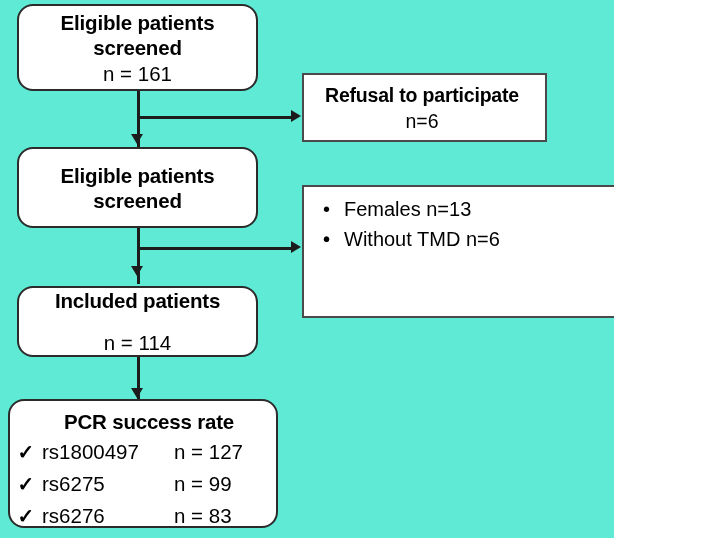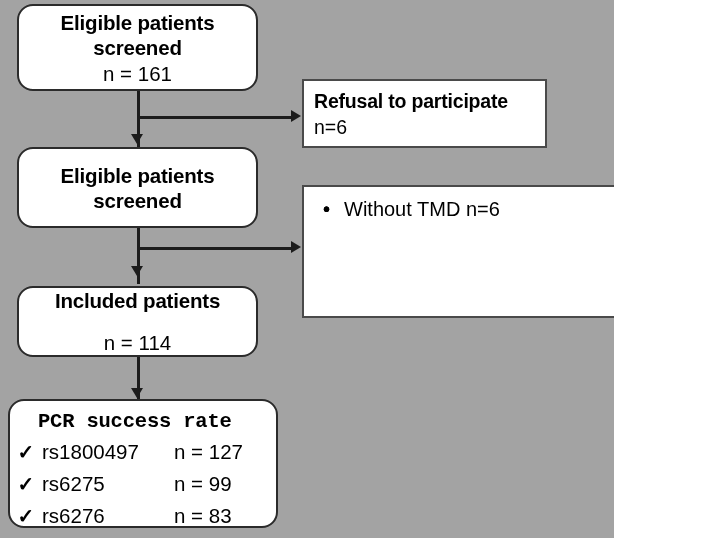--- a/index.html
+++ b/index.html
@@ -8,21 +8,21 @@
     background: #ffffff;
   }
   body {
     font-family: "Liberation Sans", sans-serif;
     -webkit-font-smoothing: antialiased;
   }
   #canvas {
     position: relative;
     width: 614px;
     height: 538px;
-    background: #a3a3a3;
+    background: #5eead4;
     overflow: hidden;
   }
   .node {
     position: absolute;
     box-sizing: border-box;
     background: #ffffff;
     color: #000000;
     display: flex;
     flex-direction: column;
     justify-content: center;
@@ -48,23 +48,24 @@
   
   #box-eligible-161 {
     left: 17px; top: 4px; width: 241px; height: 87px;
     padding: 4px 10px 2px 10px;
   }
   #box-eligible-161 .ttl { font-size: 20.5px; line-height: 25px; }
   #box-eligible-161 .sub { font-size: 20.5px; line-height: 27px; }
 
   
   #box-refusal {
-    left: 302px; top: 79px; width: 245px; height: 69px;
+    left: 302px; top: 73px; width: 245px; height: 69px;
     padding: 4px 15px 4px 10px;
     justify-content: center;
+    text-align: center;
   }
   #box-refusal .ttl { font-size: 19.5px; line-height: 26px; }
   #box-refusal .sub { font-size: 19.5px; line-height: 26px; }
 
   
   #box-eligible-155 {
     left: 17px; top: 147px; width: 241px; height: 81px;
     padding: 2px 10px 2px 10px;
   }
   #box-eligible-155 .ttl { font-size: 20.5px; line-height: 25px; }
@@ -106,22 +107,21 @@
 
   
   #box-pcr {
     left: 8px; top: 399px; width: 270px; height: 129px;
     padding: 6px 0 6px 0;
     justify-content: flex-start;
   }
   #box-pcr .ttl {
     font-size: 20.5px;
     line-height: 29px;
-    padding-left: 28px;
-    font-family: Liberation Mono, monospace;
+    padding-left: 54px;
   }
   #box-pcr .pcr-rows { margin: 0; padding: 0; list-style: none; }
   #box-pcr .pcr-row {
     display: flex;
     align-items: baseline;
     font-size: 20.5px;
     line-height: 31px;
     font-weight: 500;
     white-space: nowrap;
   }
@@ -196,20 +196,21 @@
 
   <div class="node rounded center" id="box-eligible-155">
     <div class="ttl">Eligible patients</div>
     <div class="ttl">screened</div>
   </div>
 
   <div class="node squared left" id="box-excluded">
     <ul>
       <li>
         <span class="bullet">•</span>
+        <span>Females n=13</span>
       </li>
       <li>
         <span class="bullet">•</span>
       </li>
       <li>
         <span class="bullet">•</span>
         <span>Without TMD n=6</span>
       </li>
     </ul>
   </div>

